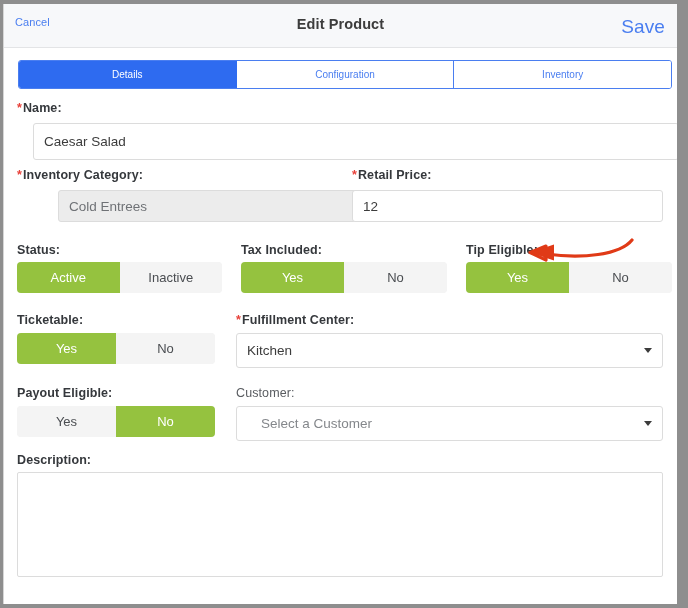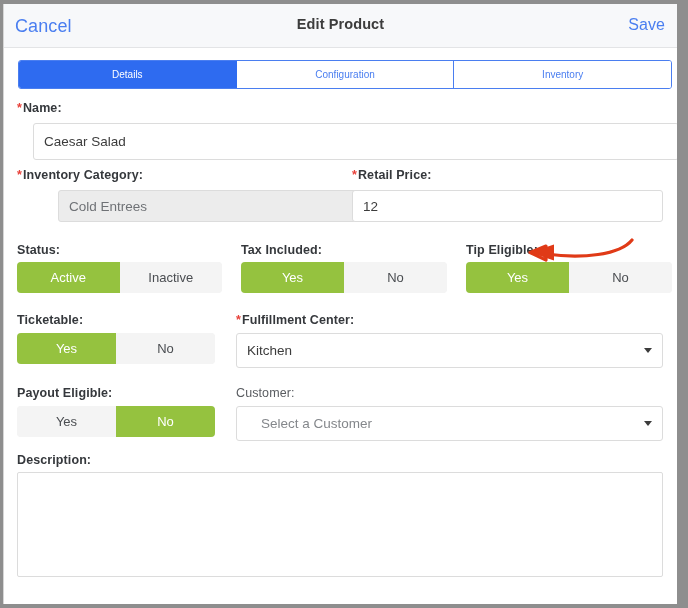--- a/index.html
+++ b/index.html
@@ -36,39 +36,39 @@
     position: absolute;
     left: 0; top: 0;
     width: 673px; height: 44px;
     background: #f7f8fa;
     border-bottom: 1px solid #e3e4e6;
     box-sizing: border-box;
   }
   #cancel-btn {
     position: absolute;
     left: 11px; top: 12px;
-    font-size: 18px;
+    font-size: 11px;
     color: #4a7ef0;
     cursor: pointer;
     letter-spacing: .1px;
   }
   #dialog-title {
     position: absolute;
     left: 0; top: 12px;
     width: 673px;
     text-align: center;
     font-size: 14.5px;
     font-weight: bold;
     color: #3c3c3c;
     letter-spacing: .1px;
   }
   #save-btn {
     position: absolute;
     right: 12px; top: 12px;
-    font-size: 16px;
+    font-size: 19px;
     color: #4a7ef0;
     cursor: pointer;
     letter-spacing: .1px;
   }
 
   
   #tabs {
     position: absolute;
     left: 14px; top: 56px;
     width: 654px; height: 29px;

